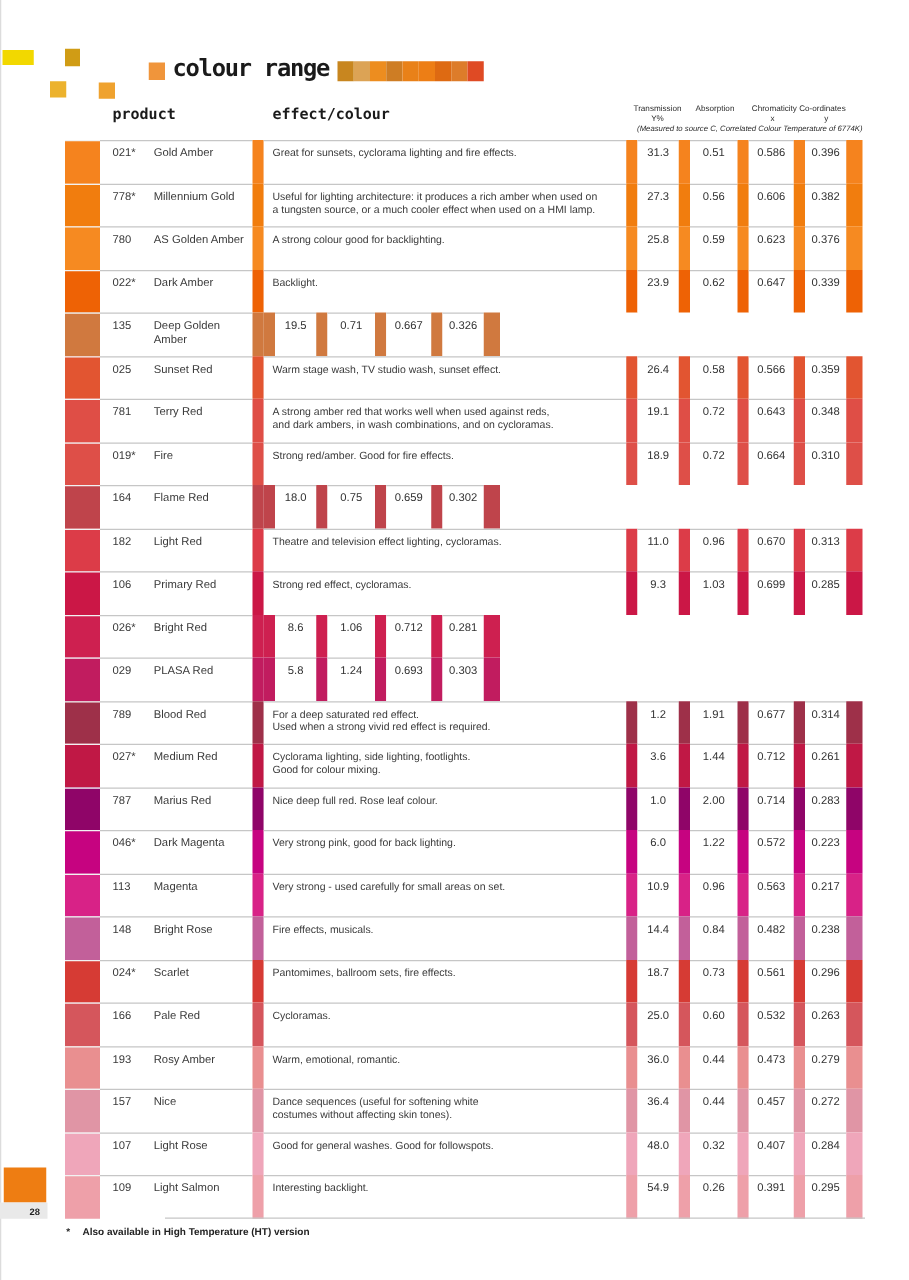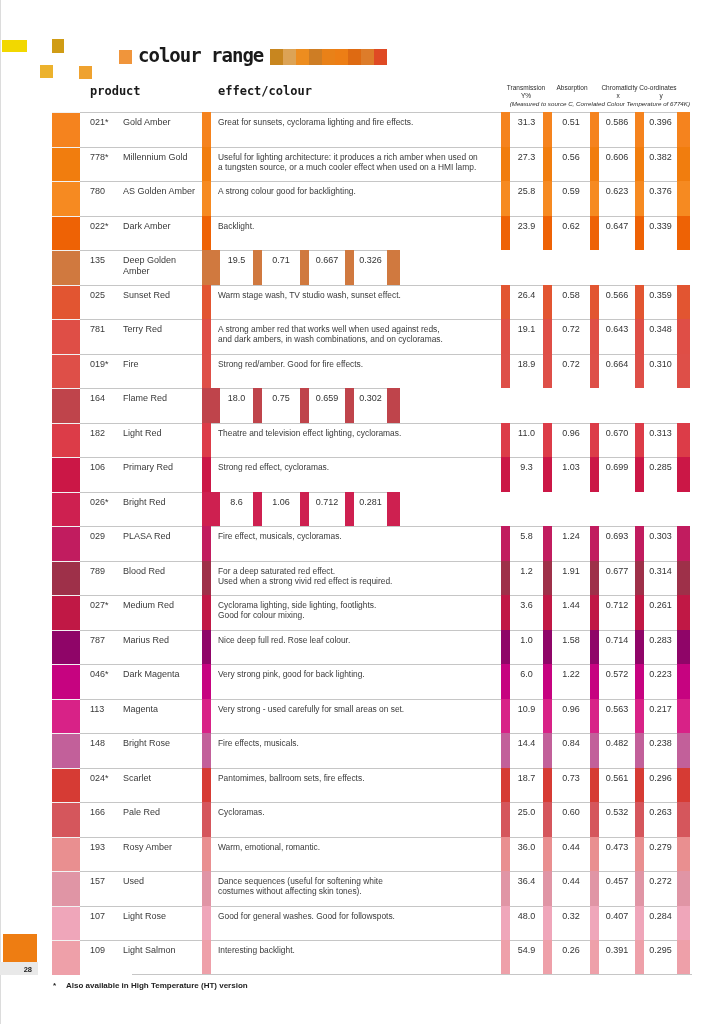--- a/index.html
+++ b/index.html
@@ -317,21 +317,20 @@
     <div class="cell c-num w-y v-y">0.281</div>
     <div class="rstrip rowcolor" style="background: rgb(206, 32, 80);"></div>
   </div>
     <div class="row">
     <div class="swatch rowcolor" style="background: rgb(193, 28, 95);"></div>
     <div class="cell c-product">
       <span class="code">029</span>
       <span class="name">PLASA Red</span>
     </div>
     <div class="strip rowcolor" style="background: rgb(193, 28, 95);"></div>
-    <div class="cell c-desc desc">Fire effect, musicals, cycloramas.</div>
     <div class="strip rowcolor" style="background: rgb(193, 28, 95);"></div>
     <div class="cell c-num w-trans v-trans">5.8</div>
     <div class="strip rowcolor" style="background: rgb(193, 28, 95);"></div>
     <div class="cell c-num w-abs v-abs">1.24</div>
     <div class="strip rowcolor" style="background: rgb(193, 28, 95);"></div>
     <div class="cell c-num w-x v-x">0.693</div>
     <div class="strip rowcolor" style="background: rgb(193, 28, 95);"></div>
     <div class="cell c-num w-y v-y">0.303</div>
     <div class="rstrip rowcolor" style="background: rgb(193, 28, 95);"></div>
   </div>
@@ -377,21 +376,21 @@
     <div class="swatch rowcolor" style="background: rgb(143, 5, 104);"></div>
     <div class="cell c-product">
       <span class="code">787</span>
       <span class="name">Marius Red</span>
     </div>
     <div class="strip rowcolor" style="background: rgb(143, 5, 104);"></div>
     <div class="cell c-desc desc">Nice deep full red. Rose leaf colour.</div>
     <div class="strip rowcolor" style="background: rgb(143, 5, 104);"></div>
     <div class="cell c-num w-trans v-trans">1.0</div>
     <div class="strip rowcolor" style="background: rgb(143, 5, 104);"></div>
-    <div class="cell c-num w-abs v-abs">1.58</div>
+    <div class="cell c-num w-abs v-abs">2.00</div>
     <div class="strip rowcolor" style="background: rgb(143, 5, 104);"></div>
     <div class="cell c-num w-x v-x">0.714</div>
     <div class="strip rowcolor" style="background: rgb(143, 5, 104);"></div>
     <div class="cell c-num w-y v-y">0.283</div>
     <div class="rstrip rowcolor" style="background: rgb(143, 5, 104);"></div>
   </div>
     <div class="row">
     <div class="swatch rowcolor" style="background: rgb(198, 3, 128);"></div>
     <div class="cell c-product">
       <span class="code">046*</span>
@@ -496,21 +495,21 @@
     <div class="strip rowcolor" style="background: rgb(233, 143, 144);"></div>
     <div class="cell c-num w-x v-x">0.473</div>
     <div class="strip rowcolor" style="background: rgb(233, 143, 144);"></div>
     <div class="cell c-num w-y v-y">0.279</div>
     <div class="rstrip rowcolor" style="background: rgb(233, 143, 144);"></div>
   </div>
     <div class="row">
     <div class="swatch rowcolor" style="background: rgb(224, 149, 165);"></div>
     <div class="cell c-product">
       <span class="code">157</span>
-      <span class="name">Used</span>
+      <span class="name">Nice</span>
     </div>
     <div class="strip rowcolor" style="background: rgb(224, 149, 165);"></div>
     <div class="cell c-desc desc">Dance sequences (useful for softening white
 costumes without affecting skin tones).</div>
     <div class="strip rowcolor" style="background: rgb(224, 149, 165);"></div>
     <div class="cell c-num w-trans v-trans">36.4</div>
     <div class="strip rowcolor" style="background: rgb(224, 149, 165);"></div>
     <div class="cell c-num w-abs v-abs">0.44</div>
     <div class="strip rowcolor" style="background: rgb(224, 149, 165);"></div>
     <div class="cell c-num w-x v-x">0.457</div>

